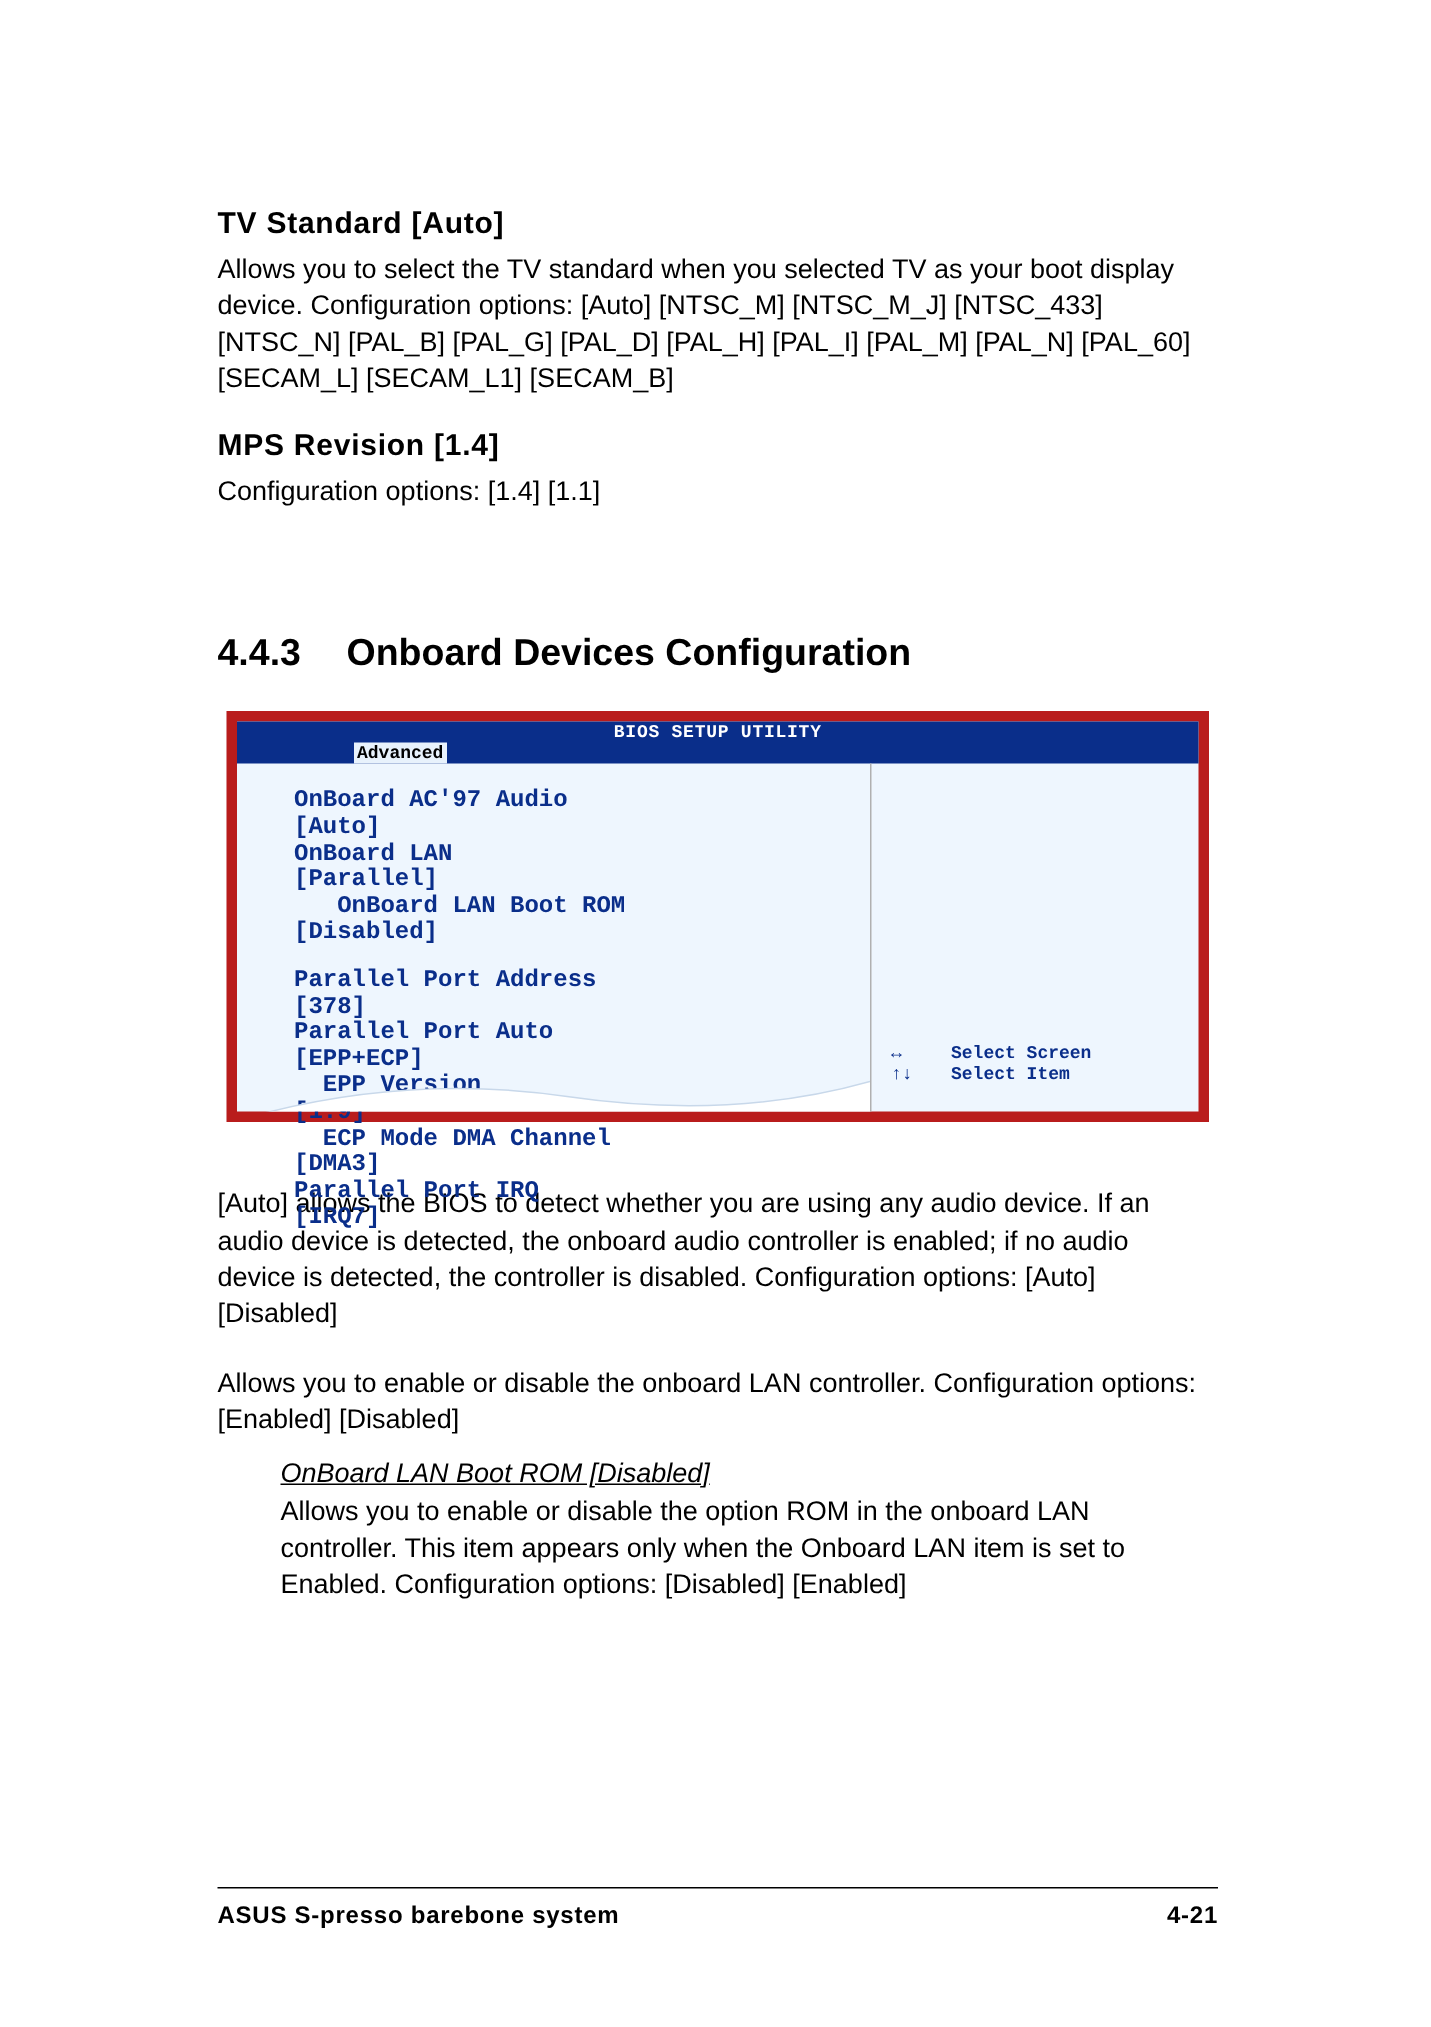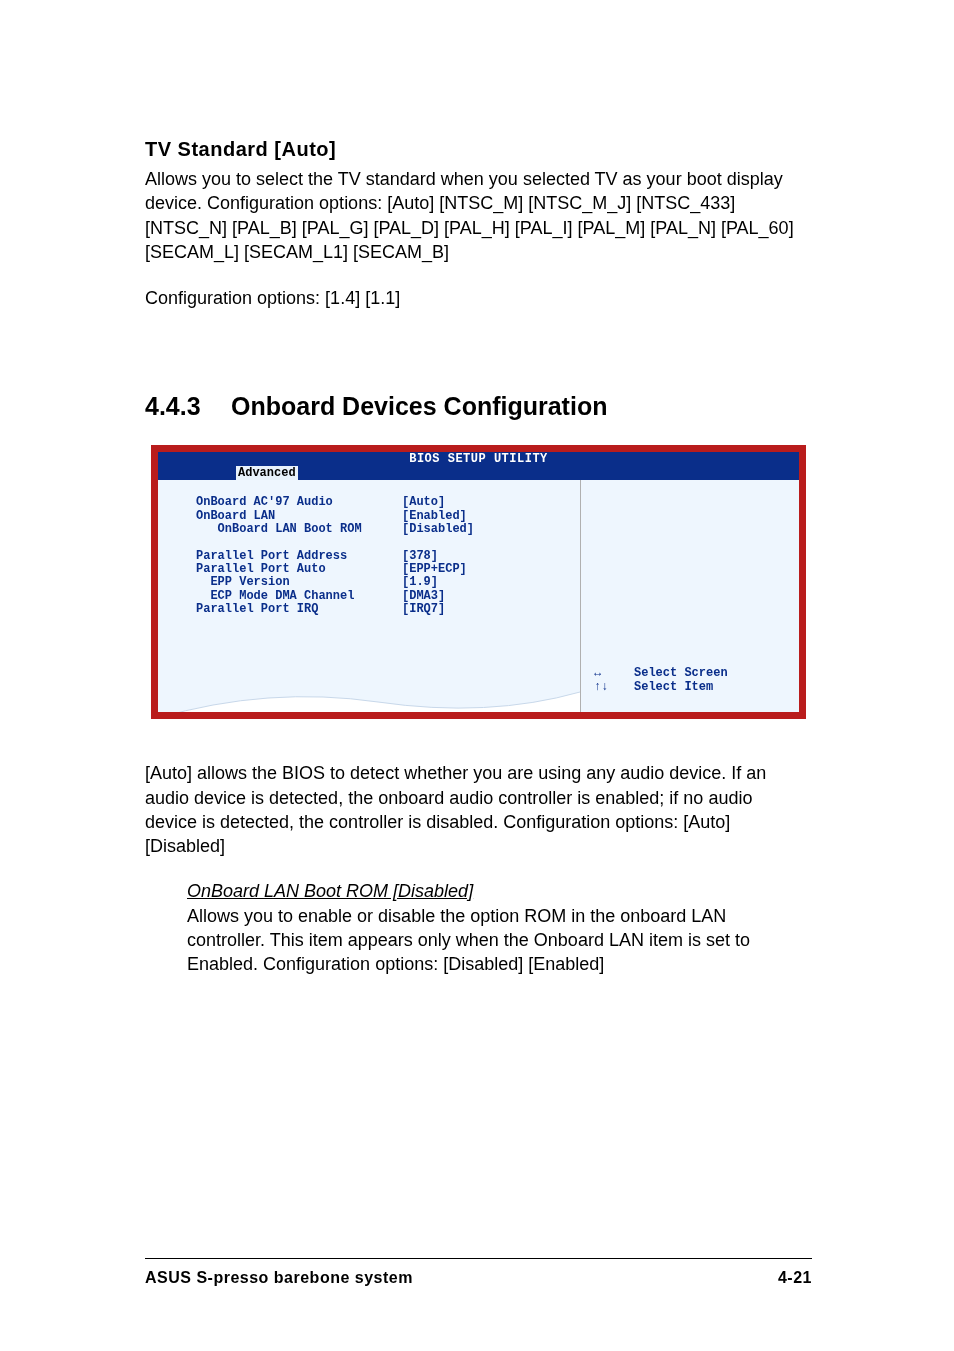--- a/index.html
+++ b/index.html
@@ -83,21 +83,22 @@
       left: 0;
       top: 0;
       width: 422px;
       height: 100%;
       padding: 16px 0 0 38px;
       color: #0a2e8a;
     }
     .bios-row {
       display: flex;
       line-height: 1.1;
-      font-size: 12px;
+      font-size: 16px;
+      flex-direction: column;
     }
     .bios-row .label {
       width: 206px;
       white-space: pre;
     }
     .bios-row .val {
     }
     .bios-divider {
       position: absolute;
       left: 422px;
@@ -167,20 +168,21 @@
   </style>
 </head>
 <body>
 
 <div class="subsection">
   <div class="heading-bold">TV Standard [Auto]</div>
   <div class="body-text">Allows you to select the TV standard when you selected TV as your boot display device. Configuration options: [Auto] [NTSC_M] [NTSC_M_J] [NTSC_433] [NTSC_N] [PAL_B] [PAL_G] [PAL_D] [PAL_H] [PAL_I] [PAL_M] [PAL_N] [PAL_60] [SECAM_L] [SECAM_L1] [SECAM_B]</div>
 </div>
 
 <div class="subsection" style="margin-top:14px;">
+  <div class="heading-bold">MPS Revision [1.4]</div>
   <div class="body-text">Configuration options: [1.4] [1.1]</div>
 </div>
 
 <div class="section-spacer-xl"></div>
 
 <div class="section-number-heading">
   <span class="num">4.4.3</span><span>Onboard Devices Configuration</span>
 </div>
 
 <div class="bios-box">
@@ -190,21 +192,21 @@
   </div>
   <div class="bios-body">
     <div class="bios-left">
       <div>
         <div class="bios-row">
           <span class="label">OnBoard AC'97 Audio</span>
           <span class="val">[Auto]</span>
         </div>
         <div class="bios-row">
           <span class="label">OnBoard LAN</span>
-          <span class="val">[Enabled]</span>
+          <span class="val">[Parallel]</span>
         </div>
         <div class="bios-row">
           <span class="label">   OnBoard LAN Boot ROM</span>
           <span class="val">[Disabled]</span>
         </div>
       </div>
       <div style="height:14px;"></div>
       <div>
         <div class="bios-row">
           <span class="label">Parallel Port Address</span>
@@ -246,20 +248,21 @@
       </svg>
     </div>
   </div>
 </div>
 
 <div class="subsection">
   <div class="body-text">[Auto] allows the BIOS to detect whether you are using any audio device. If an audio device is detected, the onboard audio controller is enabled; if no audio device is detected, the controller is disabled. Configuration options: [Auto] [Disabled]</div>
 </div>
 
 <div class="subsection" style="margin-top:18px;">
+  <div class="body-text">Allows you to enable or disable the onboard LAN controller. Configuration options: [Enabled] [Disabled]</div>
   <div class="subsub" style="margin-top:14px;">
     <div class="subsub-title">OnBoard LAN Boot ROM [Disabled]</div>
     <div class="body-text">Allows you to enable or disable the option ROM in the onboard LAN controller. This item appears only when the Onboard LAN item is set to Enabled. Configuration options: [Disabled] [Enabled]</div>
   </div>
 </div>
 
 <div class="footer">
   <div class="footer-line"></div>
   <div class="footer-row">
     <span>ASUS S-presso barebone system</span>

